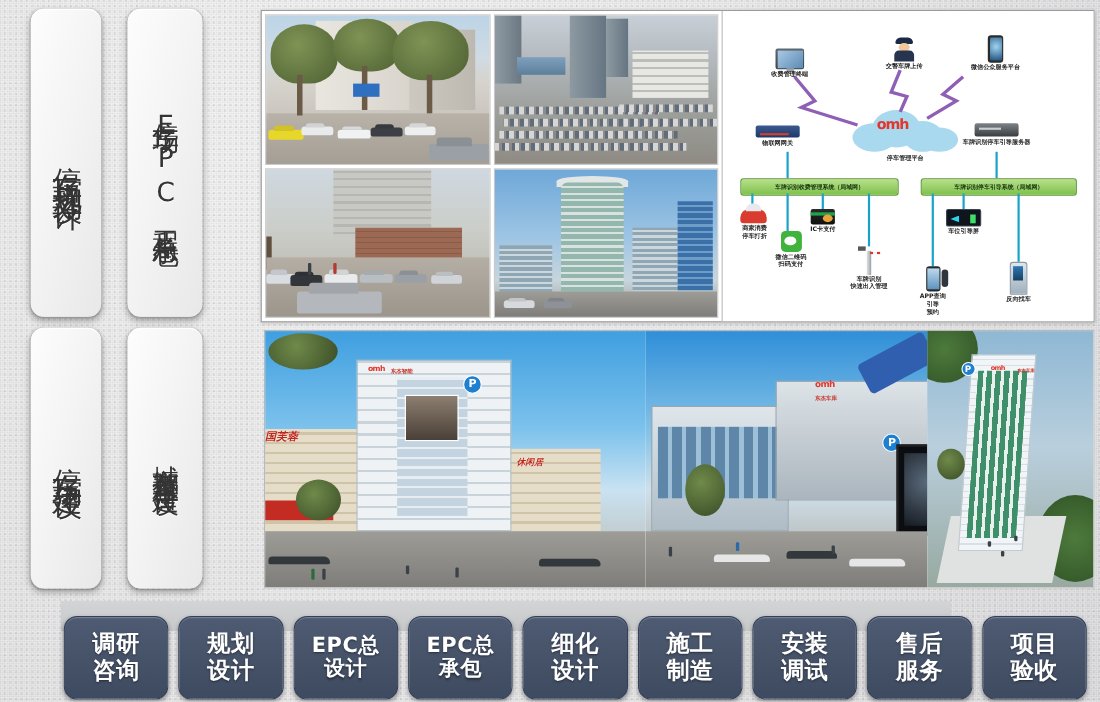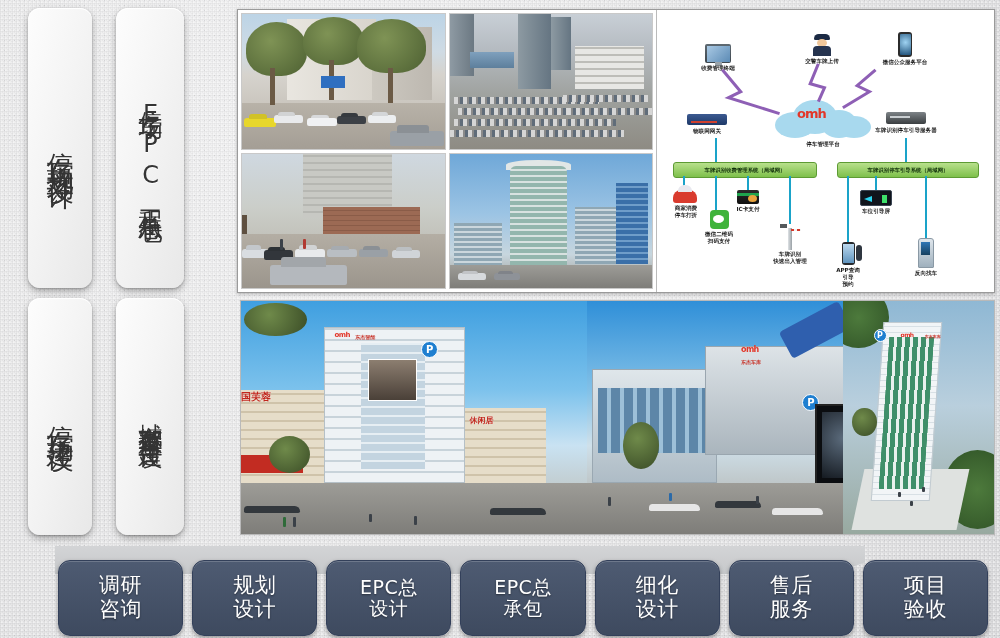--- a/index.html
+++ b/index.html
@@ -146,21 +146,21 @@
   .grd{position:absolute;left:0;bottom:0;width:100%;height:22%;background:linear-gradient(#9d9c97,#7e7d79);}
   .tower-a{position:absolute;left:24%;bottom:22%;width:40%;height:66%;
     background:repeating-linear-gradient(0deg,#eef2f5 0 9px,#c8d3da 9px 11px);border:1px solid #b5c0c7;}
   .tower-a .glass{position:absolute;left:26%;top:10%;width:46%;height:82%;background:repeating-linear-gradient(0deg,#c3d4e0 0 7px,#e6eef3 7px 9px);}
   .billboard{position:absolute;left:31%;top:20%;width:34%;height:26%;background:linear-gradient(#8c7e70,#4a4038);border:1px solid #fff;}
   .pmark{position:absolute;width:15px;height:15px;border-radius:50%;background:#1f7fd0;color:#fff;font-weight:bold;
     font-size:10px;display:flex;align-items:center;justify-content:center;border:1.5px solid #fff;}
   .logo-omh{position:absolute;color:#e2372a;font-weight:bold;font-size:7px;letter-spacing:-.6px;}
   .logo-cn{position:absolute;color:#c8342a;font-weight:bold;font-size:5px;}
   .side-bld{position:absolute;background:repeating-linear-gradient(0deg,#e6ddc9 0 7px,#cfc3aa 7px 9px);}
-  .redsign{position:absolute;color:#c0271c;font-weight:bold;font-size:10px;text-shadow:0 0 1px #fff;}
+  .redsign{position:absolute;color:#c0271c;font-weight:bold;font-size:10px;text-shadow:0 0 1px #fff;font-style:italic;}
   .mall{position:absolute;left:2%;bottom:22%;width:48%;height:48%;
     background:linear-gradient(#dfe6ea,#aebcc6);border:1px solid #9aa8b2;}
   .mall .strip{position:absolute;left:4%;top:16%;width:92%;height:58%;background:repeating-linear-gradient(90deg,#5d86a8 0 9px,#9dc0d8 9px 13px);}
   .bigscreen{position:absolute;background:#0b0d10;border:2px solid #222;}
   .bigscreen i{position:absolute;inset:8%;background:radial-gradient(circle at 45% 40%,#5b6b7c,#11161c);}
   .bluecar{position:absolute;background:#2f5fae;border-radius:4px;transform:rotate(-28deg);}
   .aerialtower{position:absolute;left:22%;top:9%;width:38%;height:76%;
     background:repeating-linear-gradient(0deg,#f2f5f7 0 5px,#d8e0e5 5px 6px);transform:skewX(-4deg);border:1px solid #c2cbd1;}
   .aerialtower .gl{position:absolute;left:10%;top:8%;width:80%;height:86%;
     background:repeating-linear-gradient(90deg,#3f8f6a 0 5px,#e9f1ee 5px 8px);}
@@ -176,21 +176,21 @@
     background:linear-gradient(#d3d4d6,#c6c8ca);
     clip-path:polygon(0 0, 100% 0, 100% 58%, 96% 100%, 0 100%);
     box-shadow:0 1px 2px rgba(0,0,0,.12);}
   #btnrow{position:absolute;left:58px;top:560px;width:930px;height:76px;display:flex;gap:9px;}
   .pbtn{flex:1;background:linear-gradient(#4e5b72,#3e4a5f);
     border-radius:12px;border:1px solid #33405a;
     box-shadow:0 2px 4px rgba(0,0,0,.35), inset 0 1px 0 rgba(255,255,255,.18);
     display:flex;align-items:center;justify-content:center;text-align:center;}
   .pbtn span{color:#ffffff;font-size:21px;font-weight:bold;line-height:1.12;letter-spacing:.5px;
     text-shadow:0 1px 2px rgba(0,0,0,.45);}
-  .pbtn span b{display:block;font-weight:normal;}
+  .pbtn span b{display:block;font-weight:bold;}
   .pbtn.lat span{font-size:19px;}
 </style>
 </head>
 <body>
 
 <div id="stage">
 
   <div class="vcard" id="vc0">
     <span>停车场规划设计</span>
   </div>
@@ -475,20 +475,32 @@
         </span>
     </div>
     <div class="pbtn">
       <span>
           <b>细化</b>
           <b>设计</b>
         </span>
     </div>
     <div class="pbtn">
       <span>
+          <b>施工</b>
+          <b>制造</b>
+        </span>
+    </div>
+    <div class="pbtn">
+      <span>
+          <b>安装</b>
+          <b>调试</b>
+        </span>
+    </div>
+    <div class="pbtn">
+      <span>
           <b>售后</b>
           <b>服务</b>
         </span>
     </div>
     <div class="pbtn">
       <span>
           <b>项目</b>
           <b>验收</b>
         </span>
     </div>

